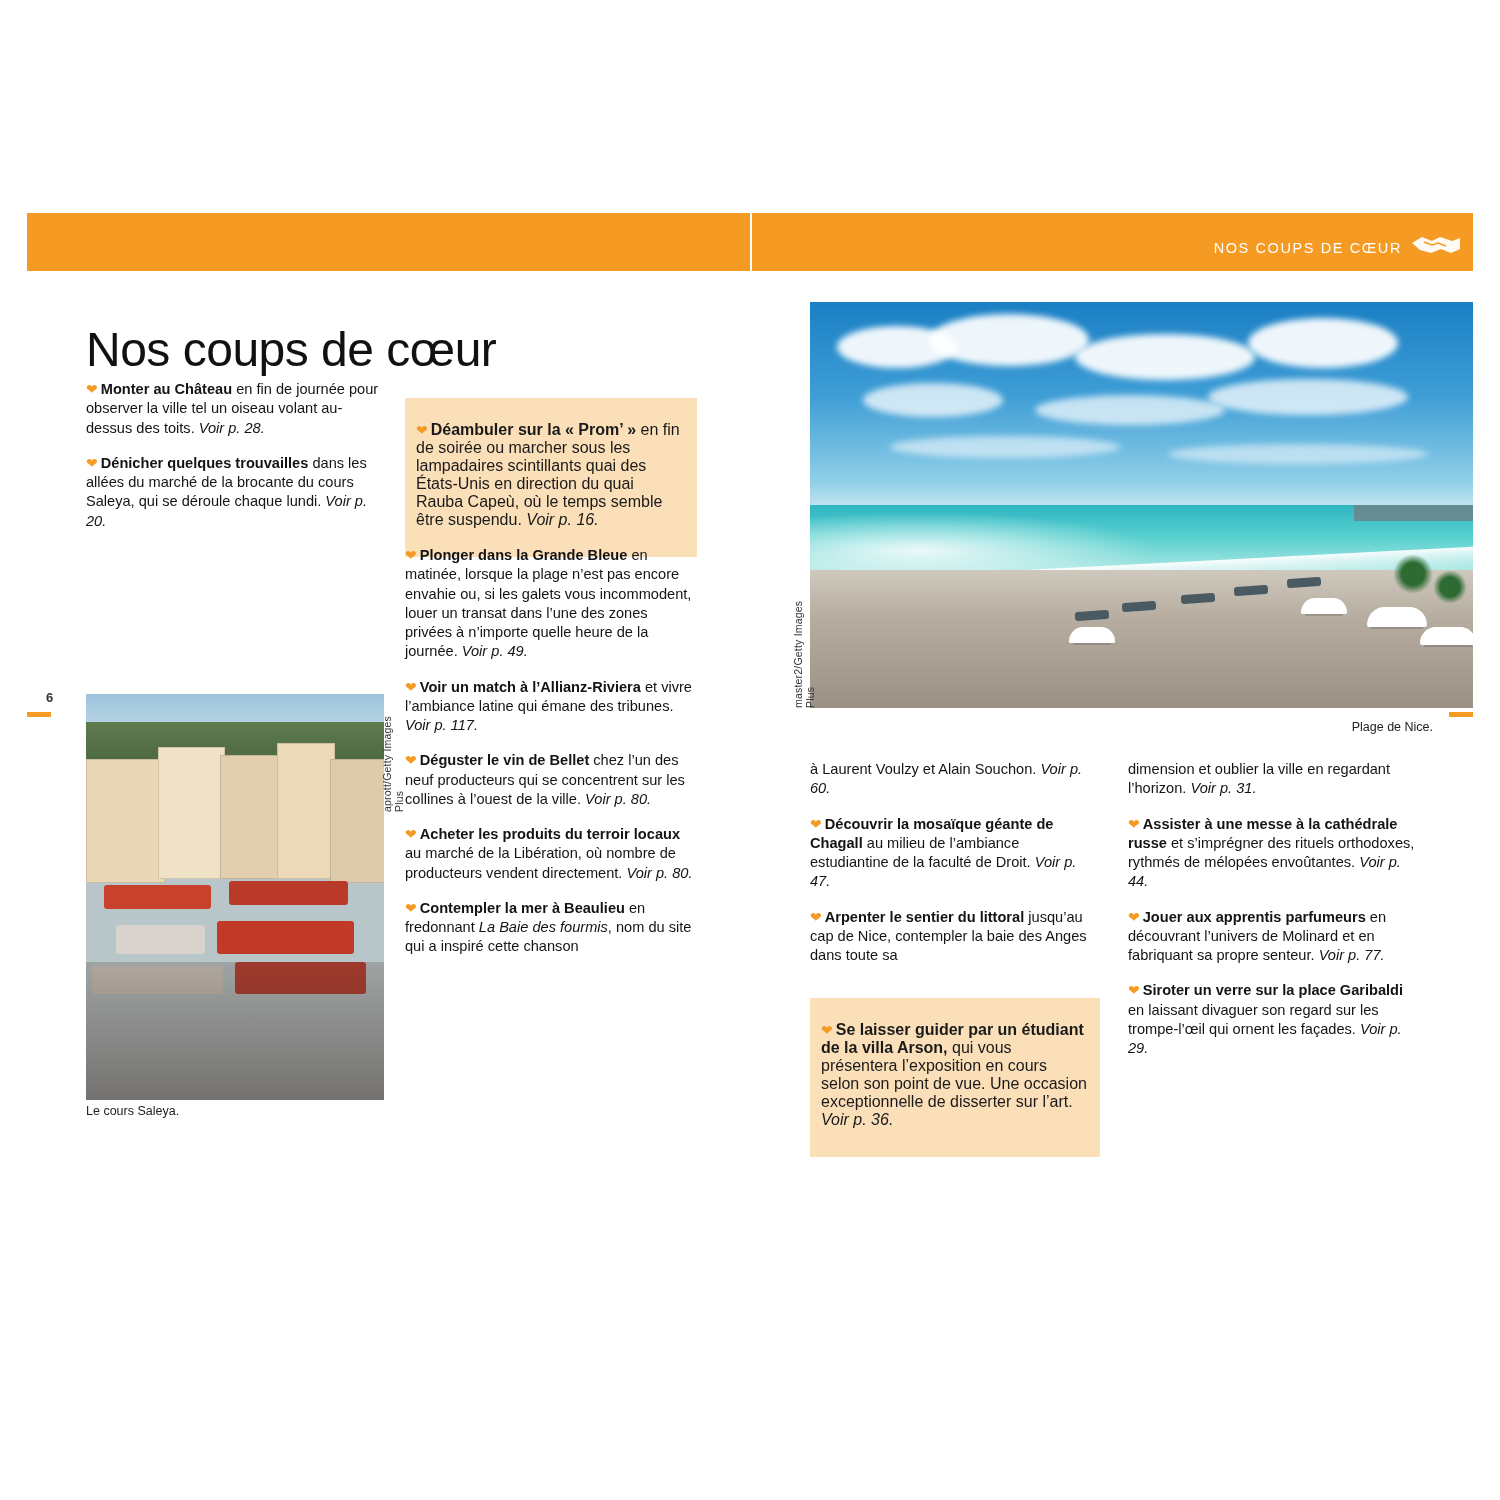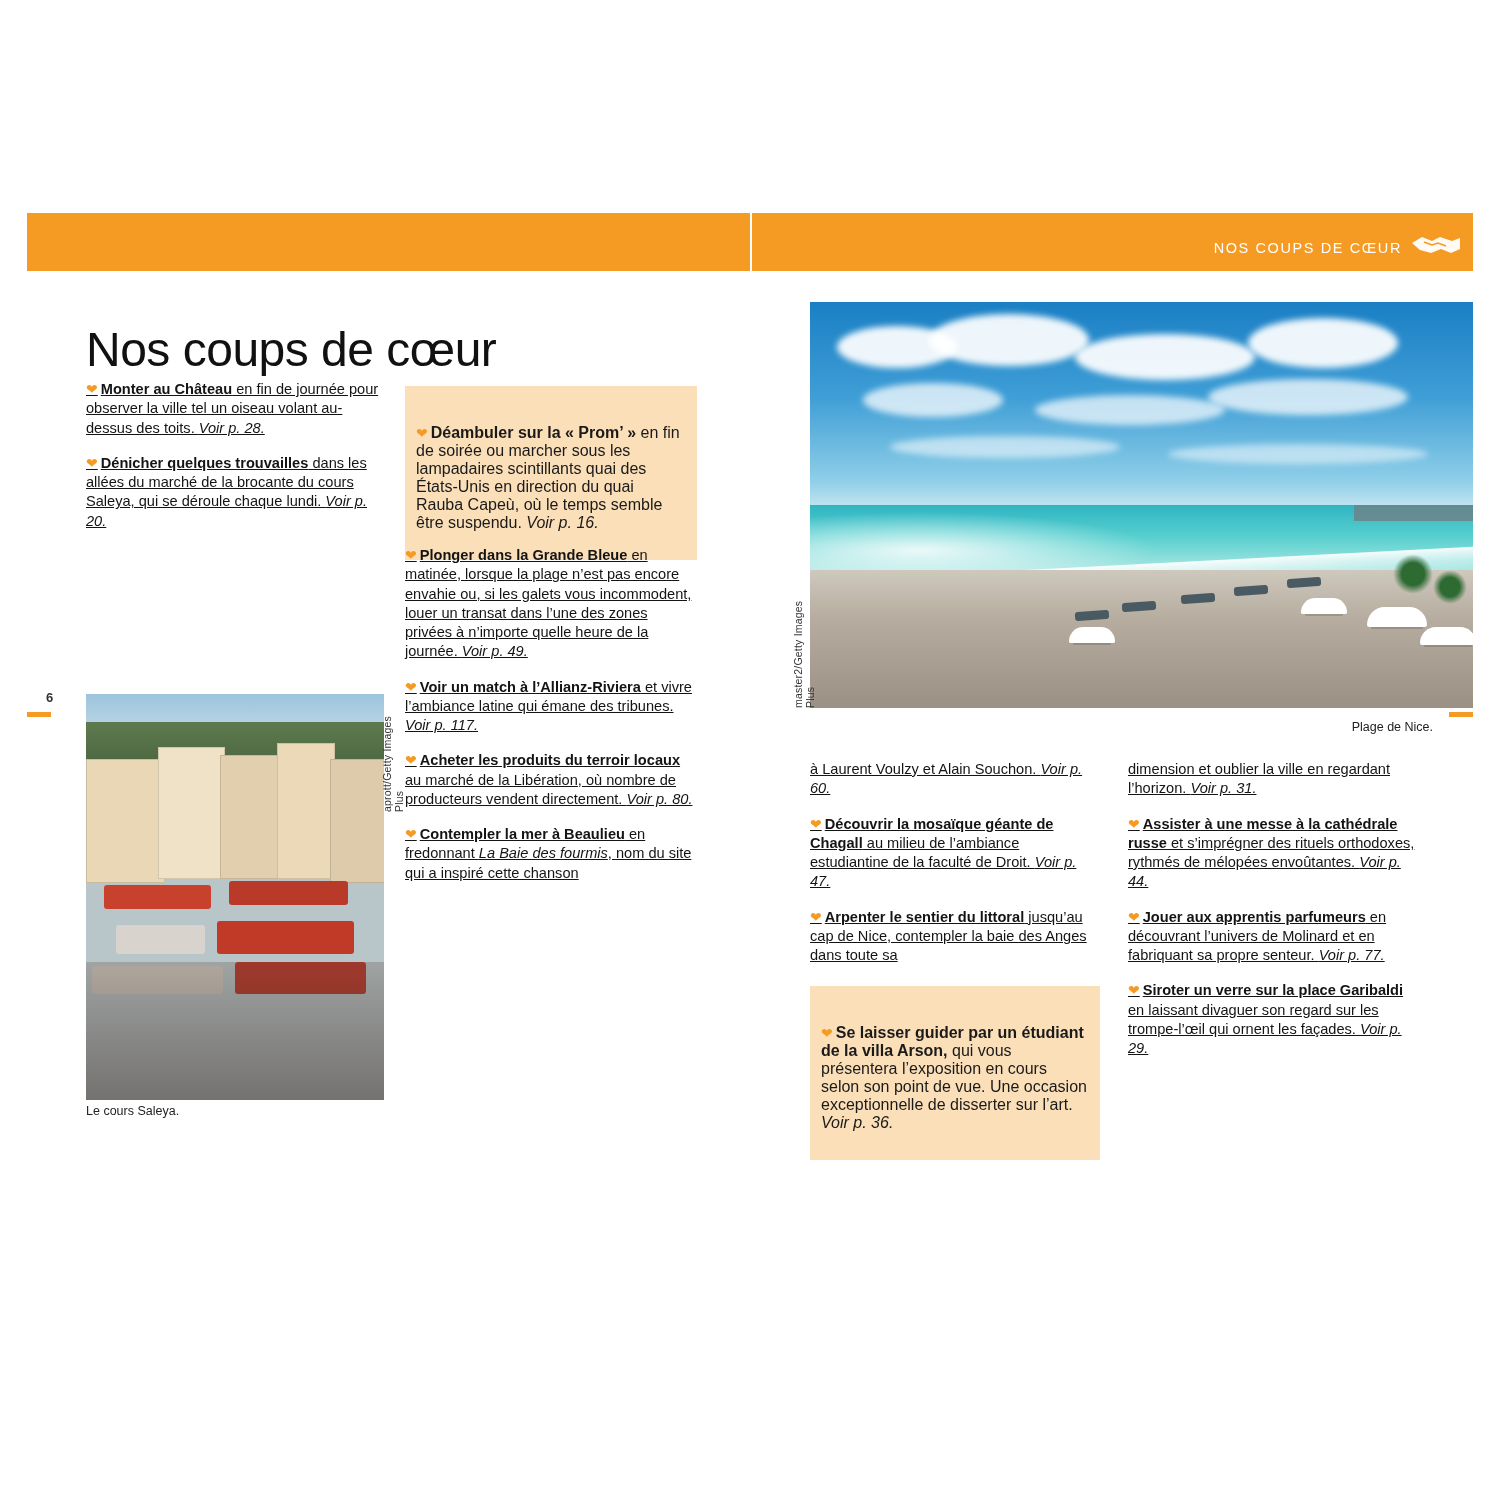--- a/index.html
+++ b/index.html
@@ -89,36 +89,37 @@
 
   
   .col {
     position: absolute;
     font-size: 14.6px;
     line-height: 1.32;
     color: #141414;
   }
   .col-1 { left: 86px; top: 380px; width: 296px; }
 
-  .item { margin-bottom: 16px; text-decoration: underline; }
+  .item { margin-bottom: 16px; }
   .item p { margin: 0; }
   b { font-weight: bold; }
   i { font-style: italic; }
 
   .heart {
     color: #f59a23;
     font-size: 14px;
     margin-right: 3px;
     letter-spacing: 0;
   }
 
   .box {
     background: #fbdfb9;
-    padding: 22px 13px 12px 11px;
+    padding: 7px 13px 12px 11px;
     box-sizing: border-box;
+    margin-top: 12px;
   }
   .box-prom {
     position: absolute;
     left: 405px;
     top: 386px;
     width: 292px;
   }
   .box-arson {
     position: absolute;
     left: 810px;
@@ -279,20 +280,25 @@
       </p>
     </div>
 
     <div class="item">
       <p>
         <span class="heart">❤</span><b>Voir un match à l’Allianz-Riviera</b><span> et vivre l’ambiance latine qui émane des tribunes. </span><i>Voir p. 117.</i>
       </p>
     </div>
 
 
+    <div class="item">
+      <p>
+        <span class="heart">❤</span><b>Déguster le vin de Bellet</b><span> chez l’un des neuf producteurs qui se concentrent sur les collines à l’ouest de la ville. </span><i>Voir p. 80.</i>
+      </p>
+    </div>
 
     <div class="item">
       <p>
         <span class="heart">❤</span><b>Acheter les produits du terroir locaux</b><span> au marché de la Libération, où nombre de producteurs vendent directement. </span><i>Voir p. 80.</i>
       </p>
     </div>
 
     <div class="item">
       <p>
         <span class="heart">❤</span><b>Contempler la mer à Beaulieu</b><span> en fredonnant </span><i>La Baie des fourmis</i><span>, nom du site qui a inspiré cette chanson</span>

